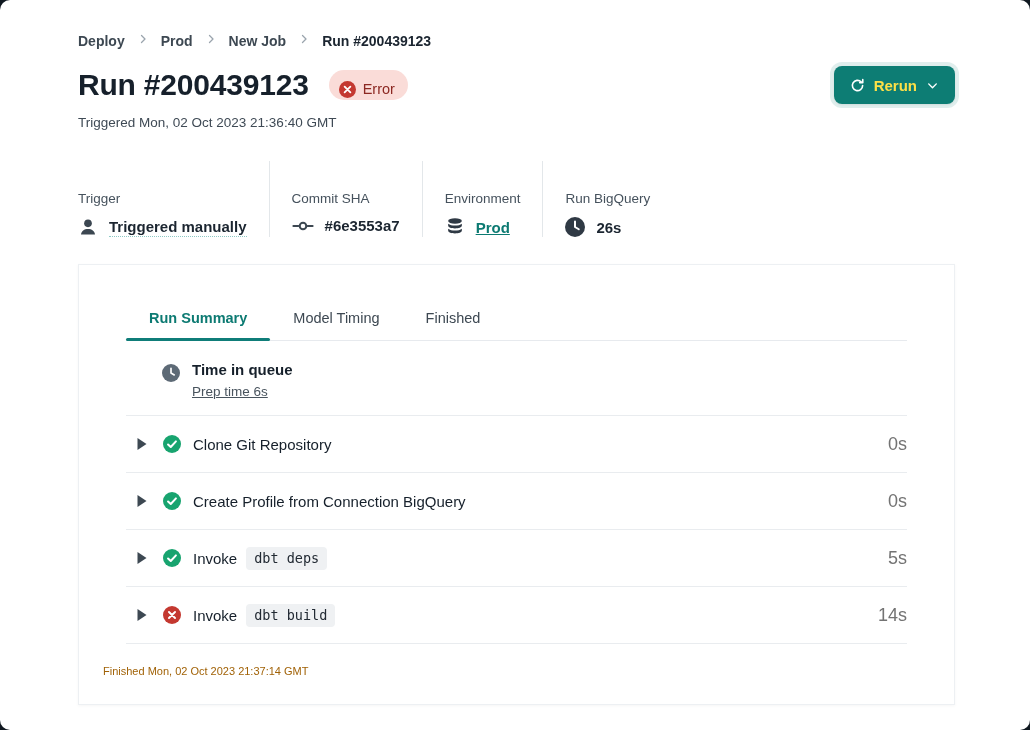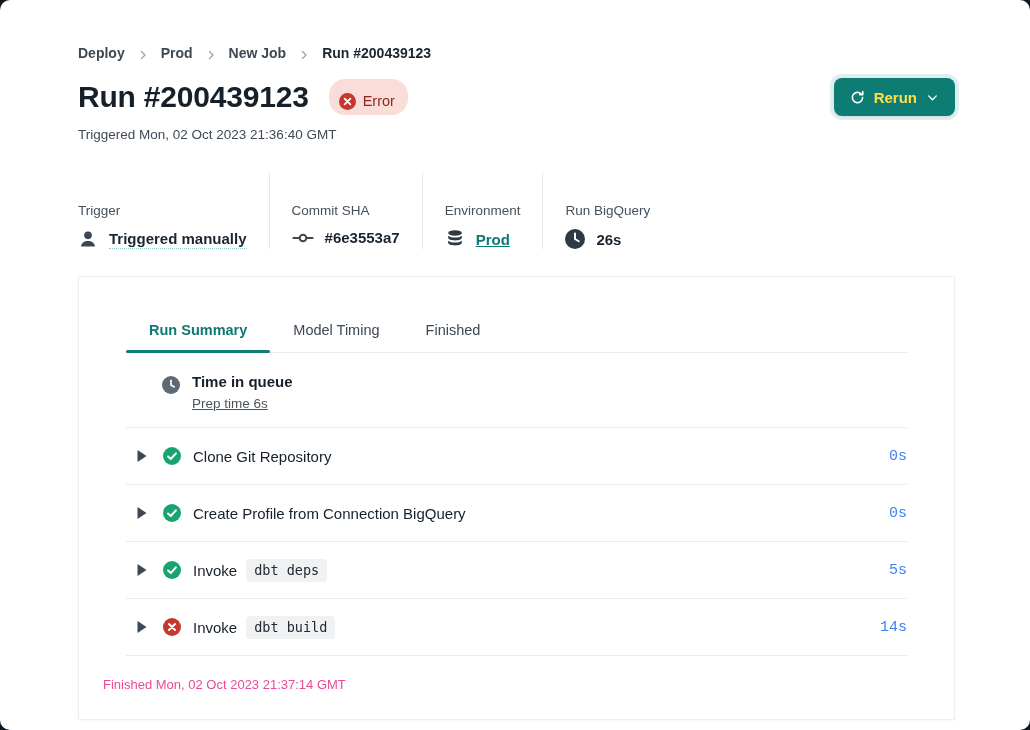--- a/index.html
+++ b/index.html
@@ -12,31 +12,31 @@
   .page {
     width: 1030px; height: 730px;
     background: #ffffff;
     border-radius: 10px;
     overflow: hidden;
     padding: 0 75px 0 78px;
     position: relative;
   }
 
   
-  .breadcrumb { padding-top: 45px; display: flex; align-items: flex-end; gap: 12px; }
+  .breadcrumb { padding-top: 33px; display: flex; align-items: flex-start; gap: 12px; }
   .crumb { font-size: 14px; font-weight: 600; color: #3d4852; text-decoration: none; cursor: pointer; }
   .crumb.current { color: #1b2530; font-weight: 700; }
   .crumb-sep { display: flex; align-items: center; }
 
   
   .header-row { margin-top: 17px; display: flex; align-items: center; }
   .page-title { font-size: 30px; font-weight: 700; color: #16202b; letter-spacing: -0.2px; }
   .status-badge {
     margin-left: 20px; display: inline-flex; align-items: center; gap: 7px;
-    background: #fadcd8; border-radius: 16px; height: 36px; padding: 8px 13px 0 10px;
+    background: #fadcd8; border-radius: 16px; height: 30px; padding: 8px 13px 0 10px;
     font-size: 14.5px; color: #8c2822;
   }
   .rerun-btn {
     margin-left: auto; display: inline-flex; align-items: center; gap: 9px;
     background: #0d7d74; color: #fde047; border: none; border-radius: 8px;
     height: 38px; padding: 0 16px; font-size: 15px; font-weight: 600;
     font-family: inherit; cursor: pointer;
     box-shadow: 0 0 0 4px rgba(13,125,116,0.13), 0 1px 2px rgba(0,0,0,0.08);
   }
   .triggered { margin-top: 11px; font-size: 13.5px; color: #3f4a55; }
@@ -83,23 +83,23 @@
   .step-row { display: flex; align-items: center; height: 57px;
               border-bottom: 1px solid #e9ecef; cursor: pointer; }
   .caret { margin-left: 10px; display: flex; align-items: center; cursor: pointer; }
   .step-status { margin-left: 15px; display: flex; align-items: center; }
   .step-title { margin-left: 12px; font-size: 15px; font-weight: 400; color: #16202b; }
   .code-chip {
     margin-left: 9px; font-family: "DejaVu Sans Mono", "Liberation Mono", monospace;
     font-size: 13.5px; color: #222a33; background: #eff1f3;
     border-radius: 4px; padding: 3px 8px 4px 8px;
   }
-  .duration { margin-left: auto; font-size: 15px; color: #3b82f6; font-family: Liberation Mono, monospace; }
-
-  .card-footer { padding: 21px 0 27px 0; font-size: 13px; color: #ec4899; }
+  .duration { margin-left: auto; font-size: 18px; color: #737373; }
+
+  .card-footer { padding: 21px 0 27px 0; font-size: 11px; color: #a16207; }
 
   svg { display: block; }
 </style>
 </head>
 <body>
 
 <div class="page">
 
   <nav class="breadcrumb">
     <a class="crumb">Deploy</a>

